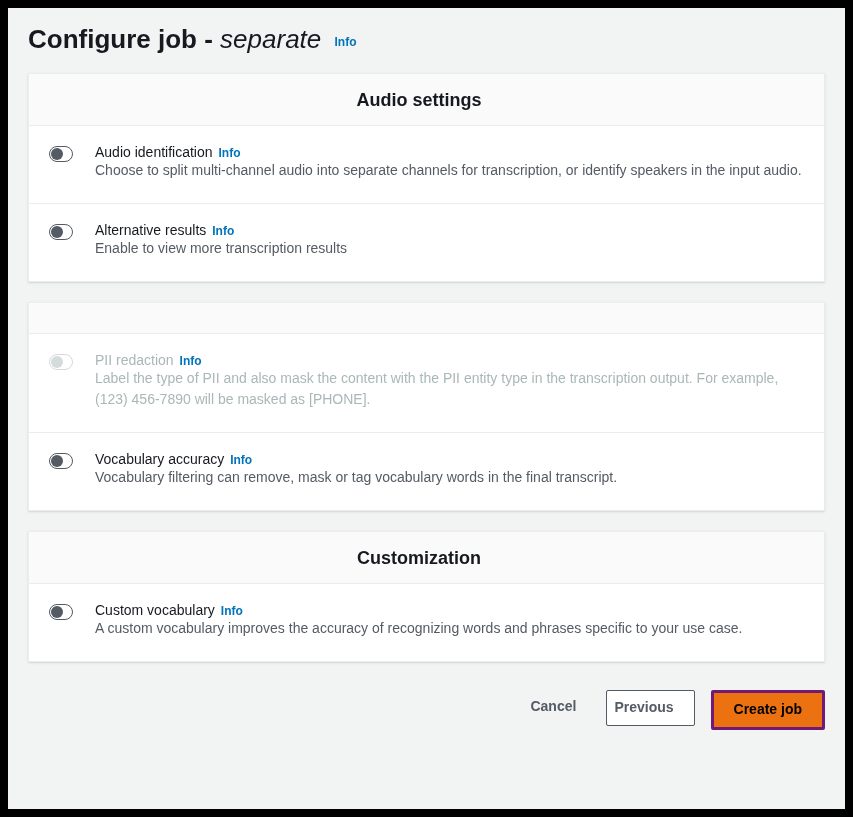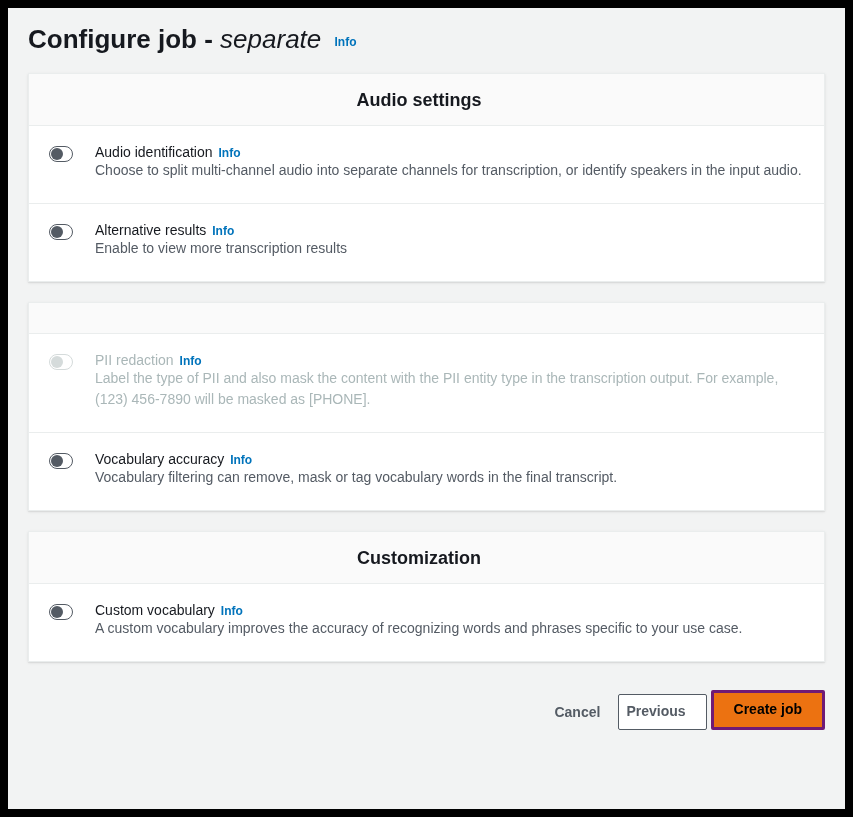--- a/index.html
+++ b/index.html
@@ -132,22 +132,22 @@
       color: #16191f;
     }
     .option-desc {
       font-size: 14px;
       color: #545b64;
       line-height: 1.5;
     }
     .footer {
       display: flex;
       justify-content: flex-end;
-      align-items: flex-end;
-      gap: 4px;
+      align-items: flex-start;
+      gap: 16px;
       padding-top: 8px;
     }
     .btn {
       font-size: 14px;
       font-weight: 700;
       padding: 7px 20px;
       border-radius: 2px;
       cursor: pointer;
       border: 1px solid transparent;
       line-height: 1.4;

